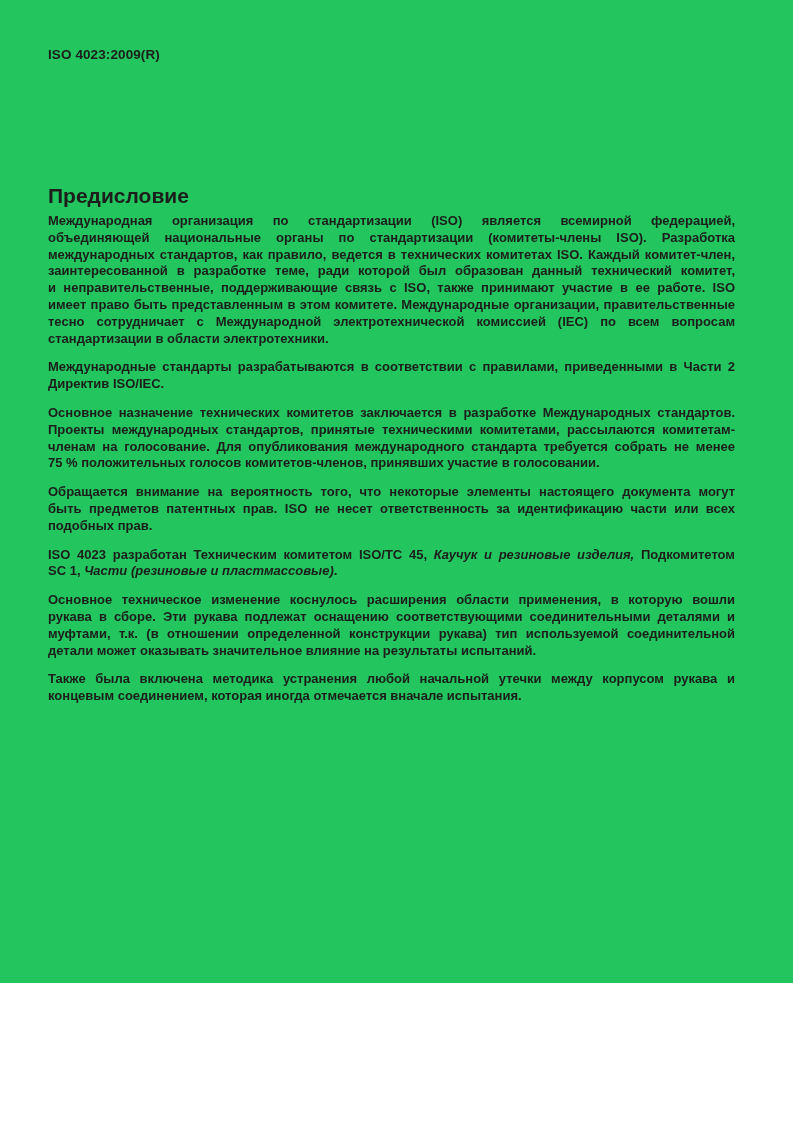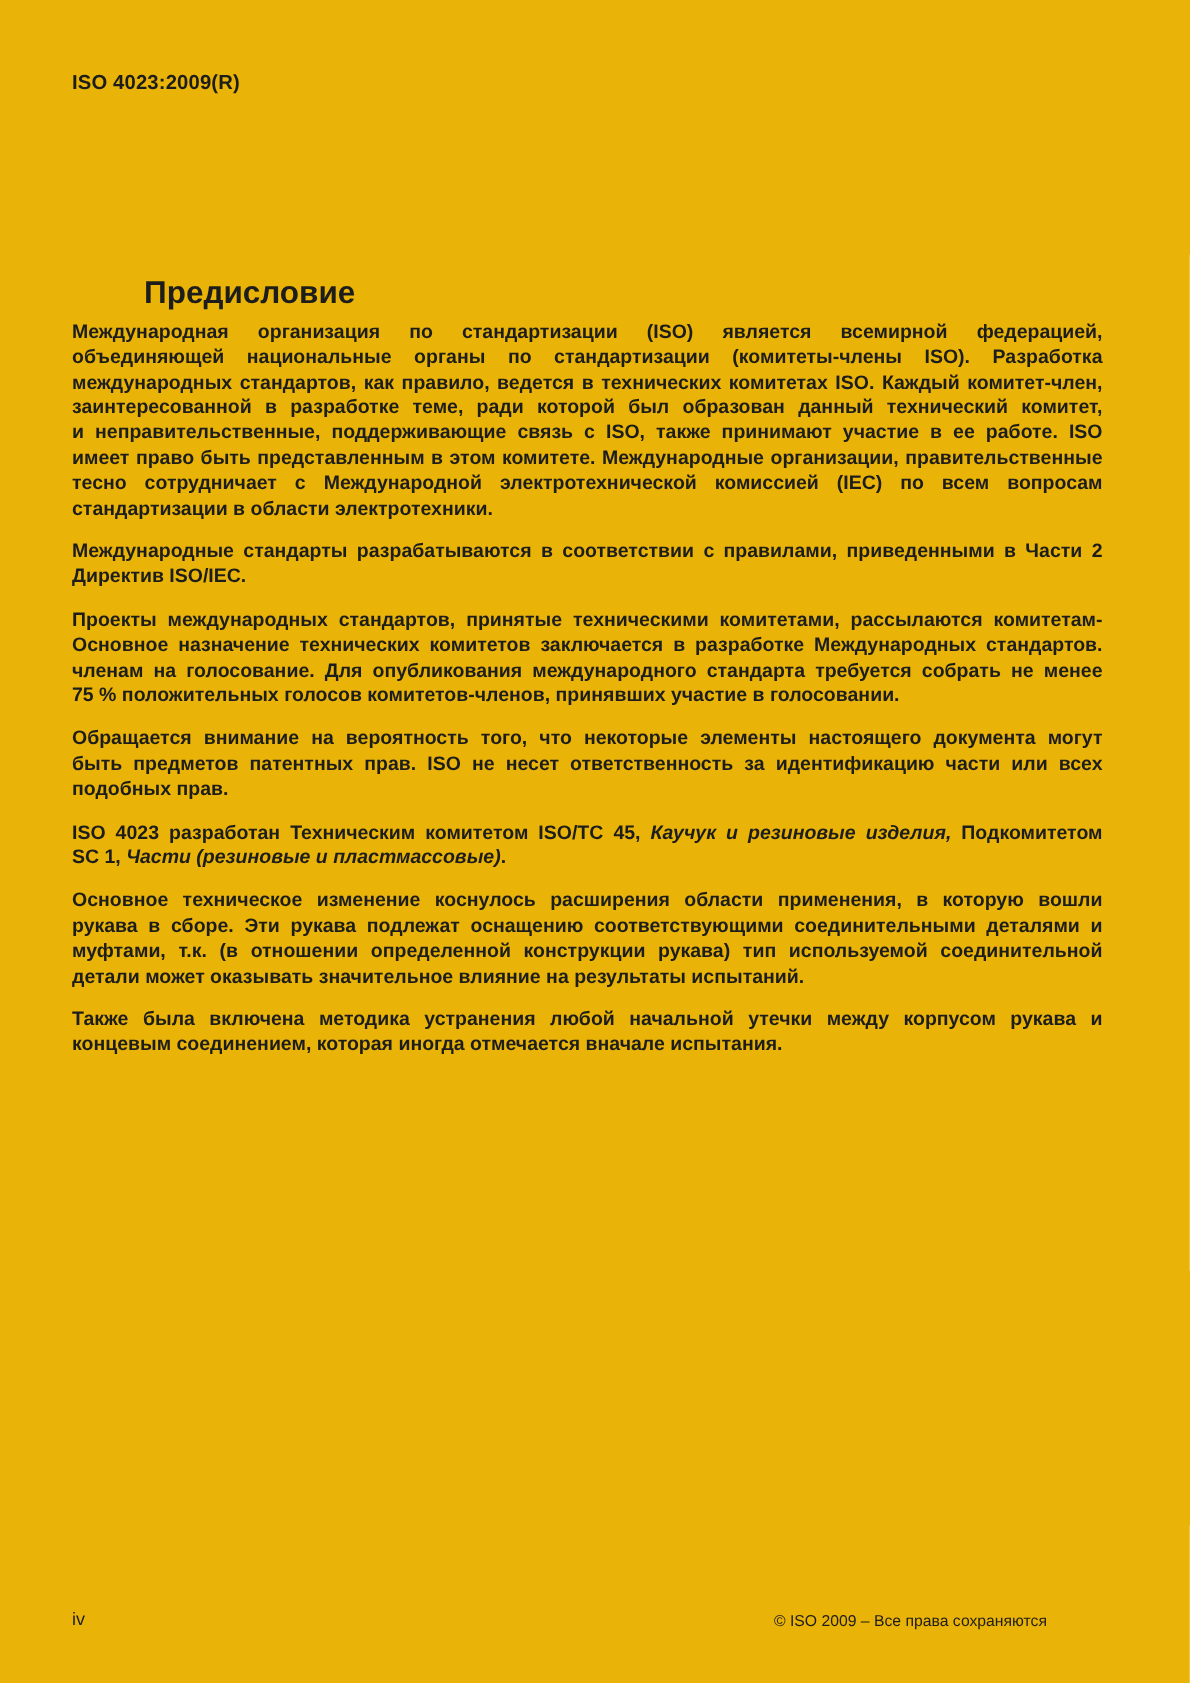--- a/index.html
+++ b/index.html
@@ -5,39 +5,38 @@
   html, body { margin: 0; padding: 0; }
   body {
     width: 793px; height: 1122px;
     background: #ffffff;
     font-family: "Liberation Sans", sans-serif;
     color: #1d1d1b;
     -webkit-font-smoothing: antialiased;
   }
   .page {
     position: relative;
-    width: 793px; height: 1122px;
-    background: #eab308;
+    width: 793px; height: 983px;
+    background: #22c55e;
     overflow: hidden;
   }
   .doc-header {
     position: absolute;
     left: 48px; top: 47px;
     font-size: 13.5px;
     font-weight: bold;
     letter-spacing: 0.1px;
     white-space: nowrap;
   }
   .section-title {
     position: absolute;
     left: 48px; top: 170px;
     font-size: 21px;
     font-weight: bold;
     white-space: nowrap;
-    margin-left: 48px;
   }
   .body-text {
     position: absolute;
     left: 48px; top: 213px;
     width: 687px;
     font-size: 13px;
     line-height: 16.8px;
     font-weight: bold;
   }
   .body-text p {
@@ -86,22 +85,22 @@
         <span class="jline">и неправительственные, поддерживающие связь с ISO, также принимают участие в ее работе. ISO</span>
         <span class="jline">имеет право быть представленным в этом комитете. Международные организации, правительственные</span>
         <span class="jline">тесно сотрудничает с Международной электротехнической комиссией (IEC) по всем вопросам</span>
         <span class="jline lastline">стандартизации в области электротехники.</span>
       </p>
       <p>
         <span class="jline">Международные стандарты разрабатываются в соответствии с правилами, приведенными в Части 2</span>
         <span class="jline lastline">Директив ISO/IEC.</span>
       </p>
       <p>
+        <span class="jline">Основное назначение технических комитетов заключается в разработке Международных стандартов.</span>
         <span class="jline">Проекты международных стандартов, принятые техническими комитетами, рассылаются комитетам-</span>
-        <span class="jline">Основное назначение технических комитетов заключается в разработке Международных стандартов.</span>
         <span class="jline">членам на голосование. Для опубликования международного стандарта требуется собрать не менее</span>
         <span class="jline lastline">75 % положительных голосов комитетов-членов, принявших участие в голосовании.</span>
       </p>
       <p>
         <span class="jline">Обращается внимание на вероятность того, что некоторые элементы настоящего документа могут</span>
         <span class="jline">быть предметов патентных прав. ISO не несет ответственность за идентификацию части или всех</span>
         <span class="jline lastline">подобных прав.</span>
       </p>
       <p>
         <span class="jline"><span>ISO 4023 разработан Техническим комитетом ISO/TC 45, </span><em>Каучук и резиновые изделия,</em><span> Подкомитетом</span></span>

